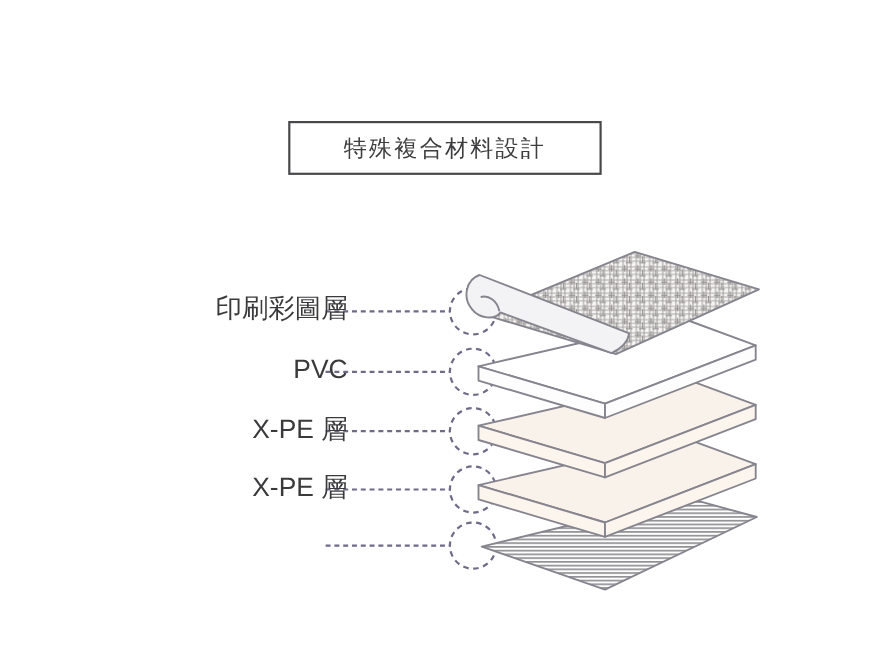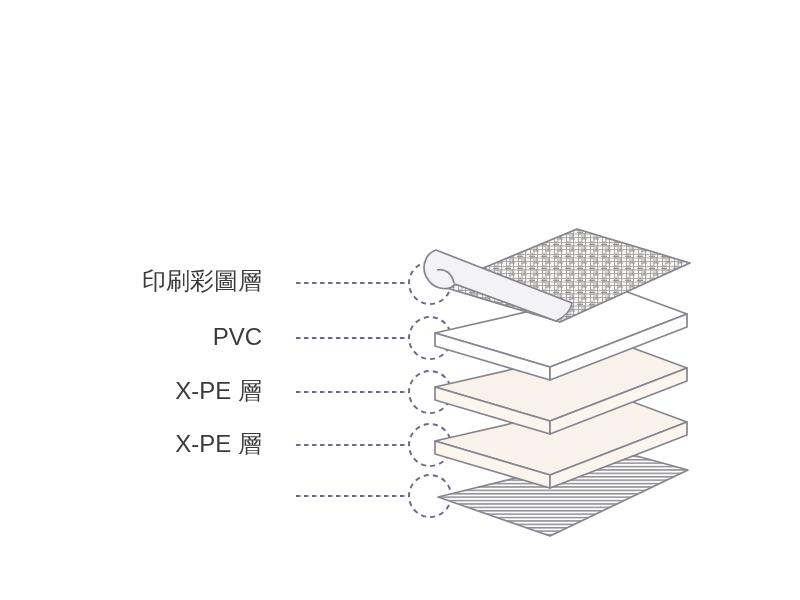--- a/index.html
+++ b/index.html
@@ -12,21 +12,21 @@
   .title-box{
     position:absolute;left:262px;top:110px;width:285px;height:49px;
     border:2px solid #49484a;box-sizing:border-box;
     display:flex;align-items:center;justify-content:center;
     background:#ffffff;
   }
   .title-box span{
     font-size:21px;letter-spacing:2px;color:#3e3d3f;white-space:nowrap;
   }
   .layer-label{
-    position:absolute;right:538px;transform:translateY(-50%);
+    position:absolute;right:484px;transform:translateY(-50%);
     font-size:24px;color:#3a393b;white-space:nowrap;line-height:1;
   }
   svg{position:absolute;left:0;top:0;}
 </style>
 </head>
 <body>
 
 <div class="stage">
 
   <svg width="800" height="600" viewBox="0 0 800 600">
@@ -78,19 +78,22 @@
       <path d="M550,367 L687,314 L687,327 L550,380 Z" fill="#fdfdfd"></path>
     </g>
 
     <g stroke="#86848e" stroke-width="1.7" stroke-linejoin="round">
       <path d="M440,286 L577,229 L690,263 L560,322 Z" fill="url(#xhatch)"></path>
       <path d="M436,250 C424,254 420,270 429,281 C436,290 450,291 455,284 L556,321 C566,316 571,310 572,303 Z" fill="#f3f2f5"></path>
       <path d="M454,283 C452,273 444,268 437,270" fill="none"></path>
     </g>
   </svg>
 
+  <div class="title-box">
+    <span>特殊複合材料設計</span>
+  </div>
 
   <div class="layer-label" style="top:281px">印刷彩圖層</div>
   <div class="layer-label" style="top:337px">PVC</div>
   <div class="layer-label" style="top:391px">X-PE 層</div>
   <div class="layer-label" style="top:444px">X-PE 層</div>
 
 </div>
 
 </body></html>

